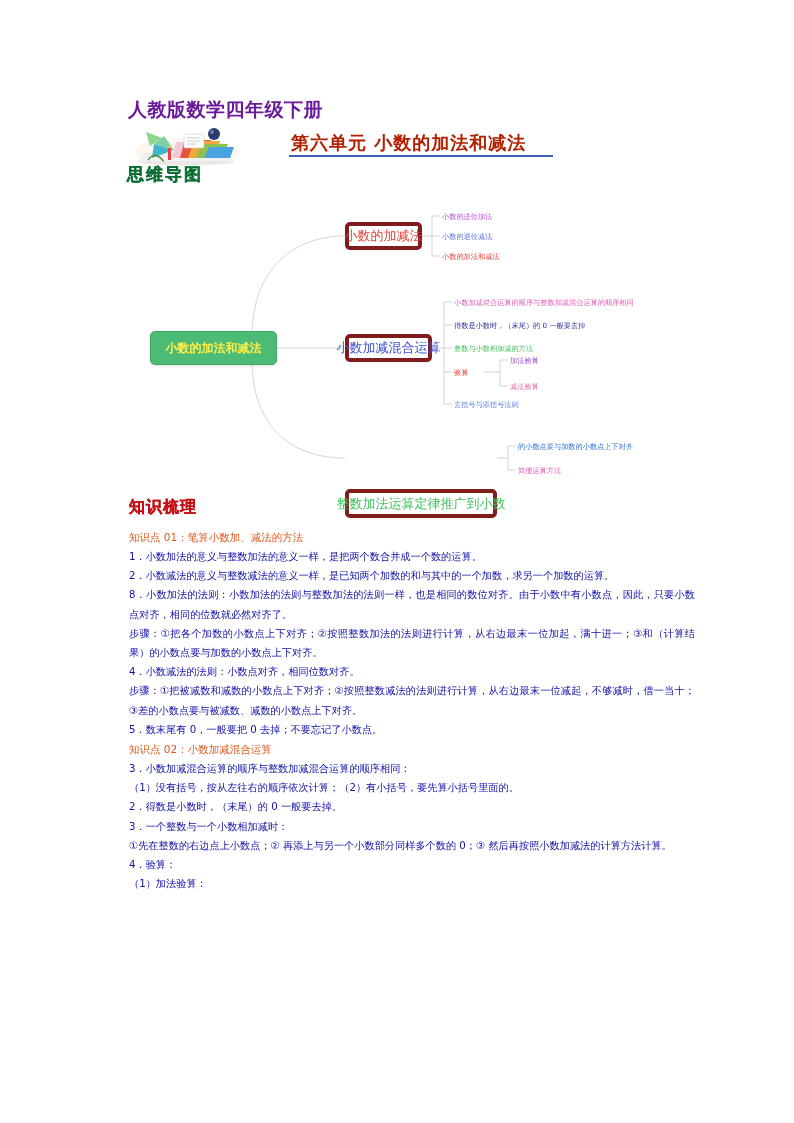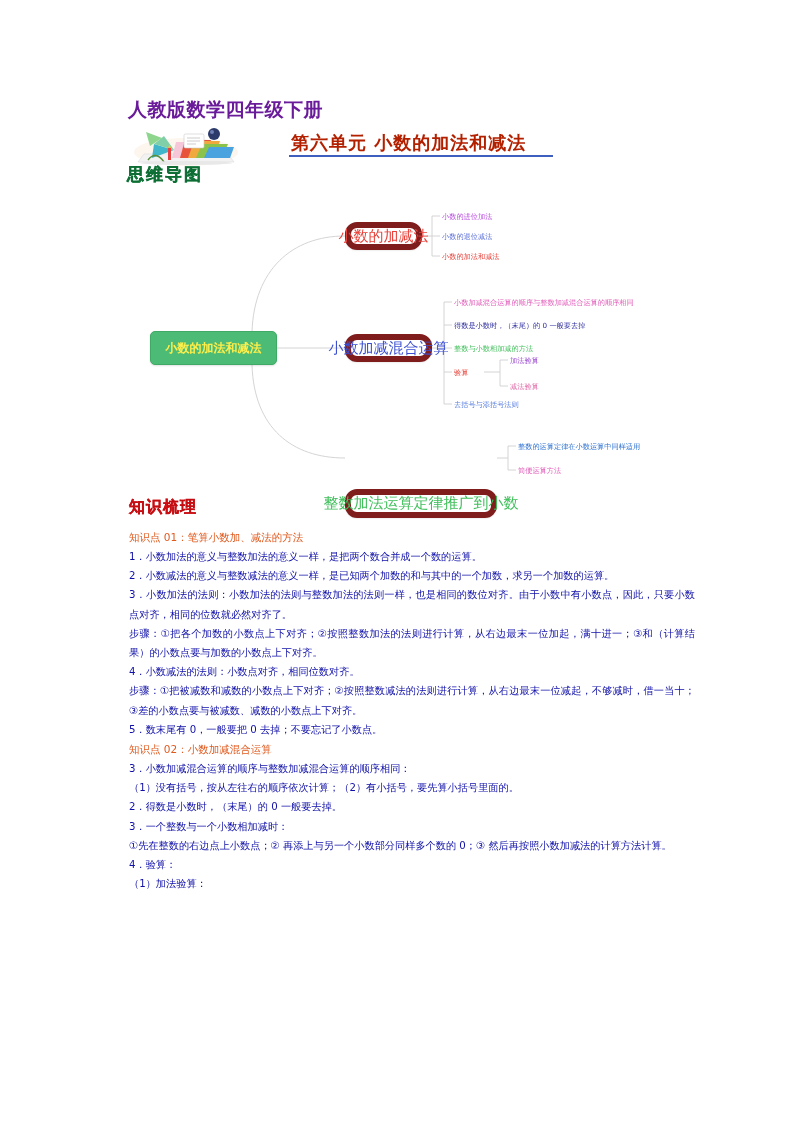--- a/index.html
+++ b/index.html
@@ -82,23 +82,23 @@
     top: 200px;
     width: 600px;
     height: 290px;
   }
   .mm-svg { position: absolute; left: 0; top: 0; }
 
   .node {
     position: absolute;
     box-sizing: border-box;
     background: #ffffff;
-    border: 6px solid #7f1d1d;
-    border-radius: 12px;
-    font-size: 15px;
+    border: 4px solid #7f1d1d;
+    border-radius: 5px;
+    font-size: 13px;
     display: flex;
     align-items: center;
     justify-content: center;
     white-space: nowrap;
     box-shadow: 0 1px 1.5px rgba(0,0,0,0.07);
   }
   .node.root {
     background: #4cbb76;
     border: 1px solid #3faa66;
     color: #ffef4a;
@@ -232,31 +232,31 @@
     <div class="node" style="left:213px; top:134px; width:87px; height:28px; color:#3b4fd0;">小数加减混合运算</div>
     <div class="leaf" style="left:322px; top:99px; color:#e05ab8;">小数加减混合运算的顺序与整数加减混合运算的顺序相同</div>
     <div class="leaf" style="left:322px; top:122px; color:#2a2a9c;">得数是小数时，（末尾）的 0 一般要去掉</div>
     <div class="leaf" style="left:322px; top:145px; color:#3fbf5a;">整数与小数相加减的方法</div>
     <div class="leaf" style="left:322px; top:169px; color:#e8423a;">验算</div>
     <div class="leaf" style="left:322px; top:201px; color:#5a7fe0;">去括号与添括号法则</div>
     <div class="leaf" style="left:378px; top:157px; color:#9b4ad0;">加法验算</div>
     <div class="leaf" style="left:378px; top:183px; color:#e06aa8;">减法验算</div>
 
     <div class="node" style="left:213px; top:244px; width:152px; height:29px; color:#3fbf5a;margin-top:45px;">整数加法运算定律推广到小数</div>
-    <div class="leaf" style="left:386px; top:243px; color:#2a6fd0;">整数的运算定律在小数运算中同样适用</div>
+    <div class="leaf" style="left:386px; top:243px; color:#2a6fd0;">的小数点要与加数的小数点上下对齐</div>
     <div class="leaf" style="left:386px; top:267px; color:#e05ab8;">简便运算方法</div>
   </div>
 
   <div class="sec-title">知识梳理</div>
 
   <div class="content">
     <div class="kp-head">知识点 01：笔算小数加、减法的方法</div>
     <div class="para">1．小数加法的意义与整数加法的意义一样，是把两个数合并成一个数的运算。</div>
     <div class="para">2．小数减法的意义与整数减法的意义一样，是已知两个加数的和与其中的一个加数，求另一个加数的运算。</div>
-    <div class="para">3．小数加法的法则：小数加法的法则与整数加法的法则一样，也是相同的数位对齐。由于小数中有小数点，因此，只要小数点对齐，相同的位数就必然对齐了。</div>
+    <div class="para">8．小数加法的法则：小数加法的法则与整数加法的法则一样，也是相同的数位对齐。由于小数中有小数点，因此，只要小数点对齐，相同的位数就必然对齐了。</div>
     <div class="para">步骤：①把各个加数的小数点上下对齐；②按照整数加法的法则进行计算，从右边最末一位加起，满十进一；③和（计算结果）的小数点要与加数的小数点上下对齐。</div>
     <div class="para">4．小数减法的法则：小数点对齐，相同位数对齐。</div>
     <div class="para">步骤：①把被减数和减数的小数点上下对齐；②按照整数减法的法则进行计算，从右边最末一位减起，不够减时，借一当十；③差的小数点要与被减数、减数的小数点上下对齐。</div>
     <div class="para">5．数末尾有 0，一般要把 0 去掉；不要忘记了小数点。</div>
     <div class="kp-head">知识点 02：小数加减混合运算</div>
     <div class="para">3．小数加减混合运算的顺序与整数加减混合运算的顺序相同：</div>
     <div class="para">（1）没有括号，按从左往右的顺序依次计算；（2）有小括号，要先算小括号里面的。</div>
     <div class="para">2．得数是小数时，（末尾）的 0 一般要去掉。</div>
     <div class="para">3．一个整数与一个小数相加减时：</div>
     <div class="para">①先在整数的右边点上小数点；② 再添上与另一个小数部分同样多个数的 0；③ 然后再按照小数加减法的计算方法计算。</div>

